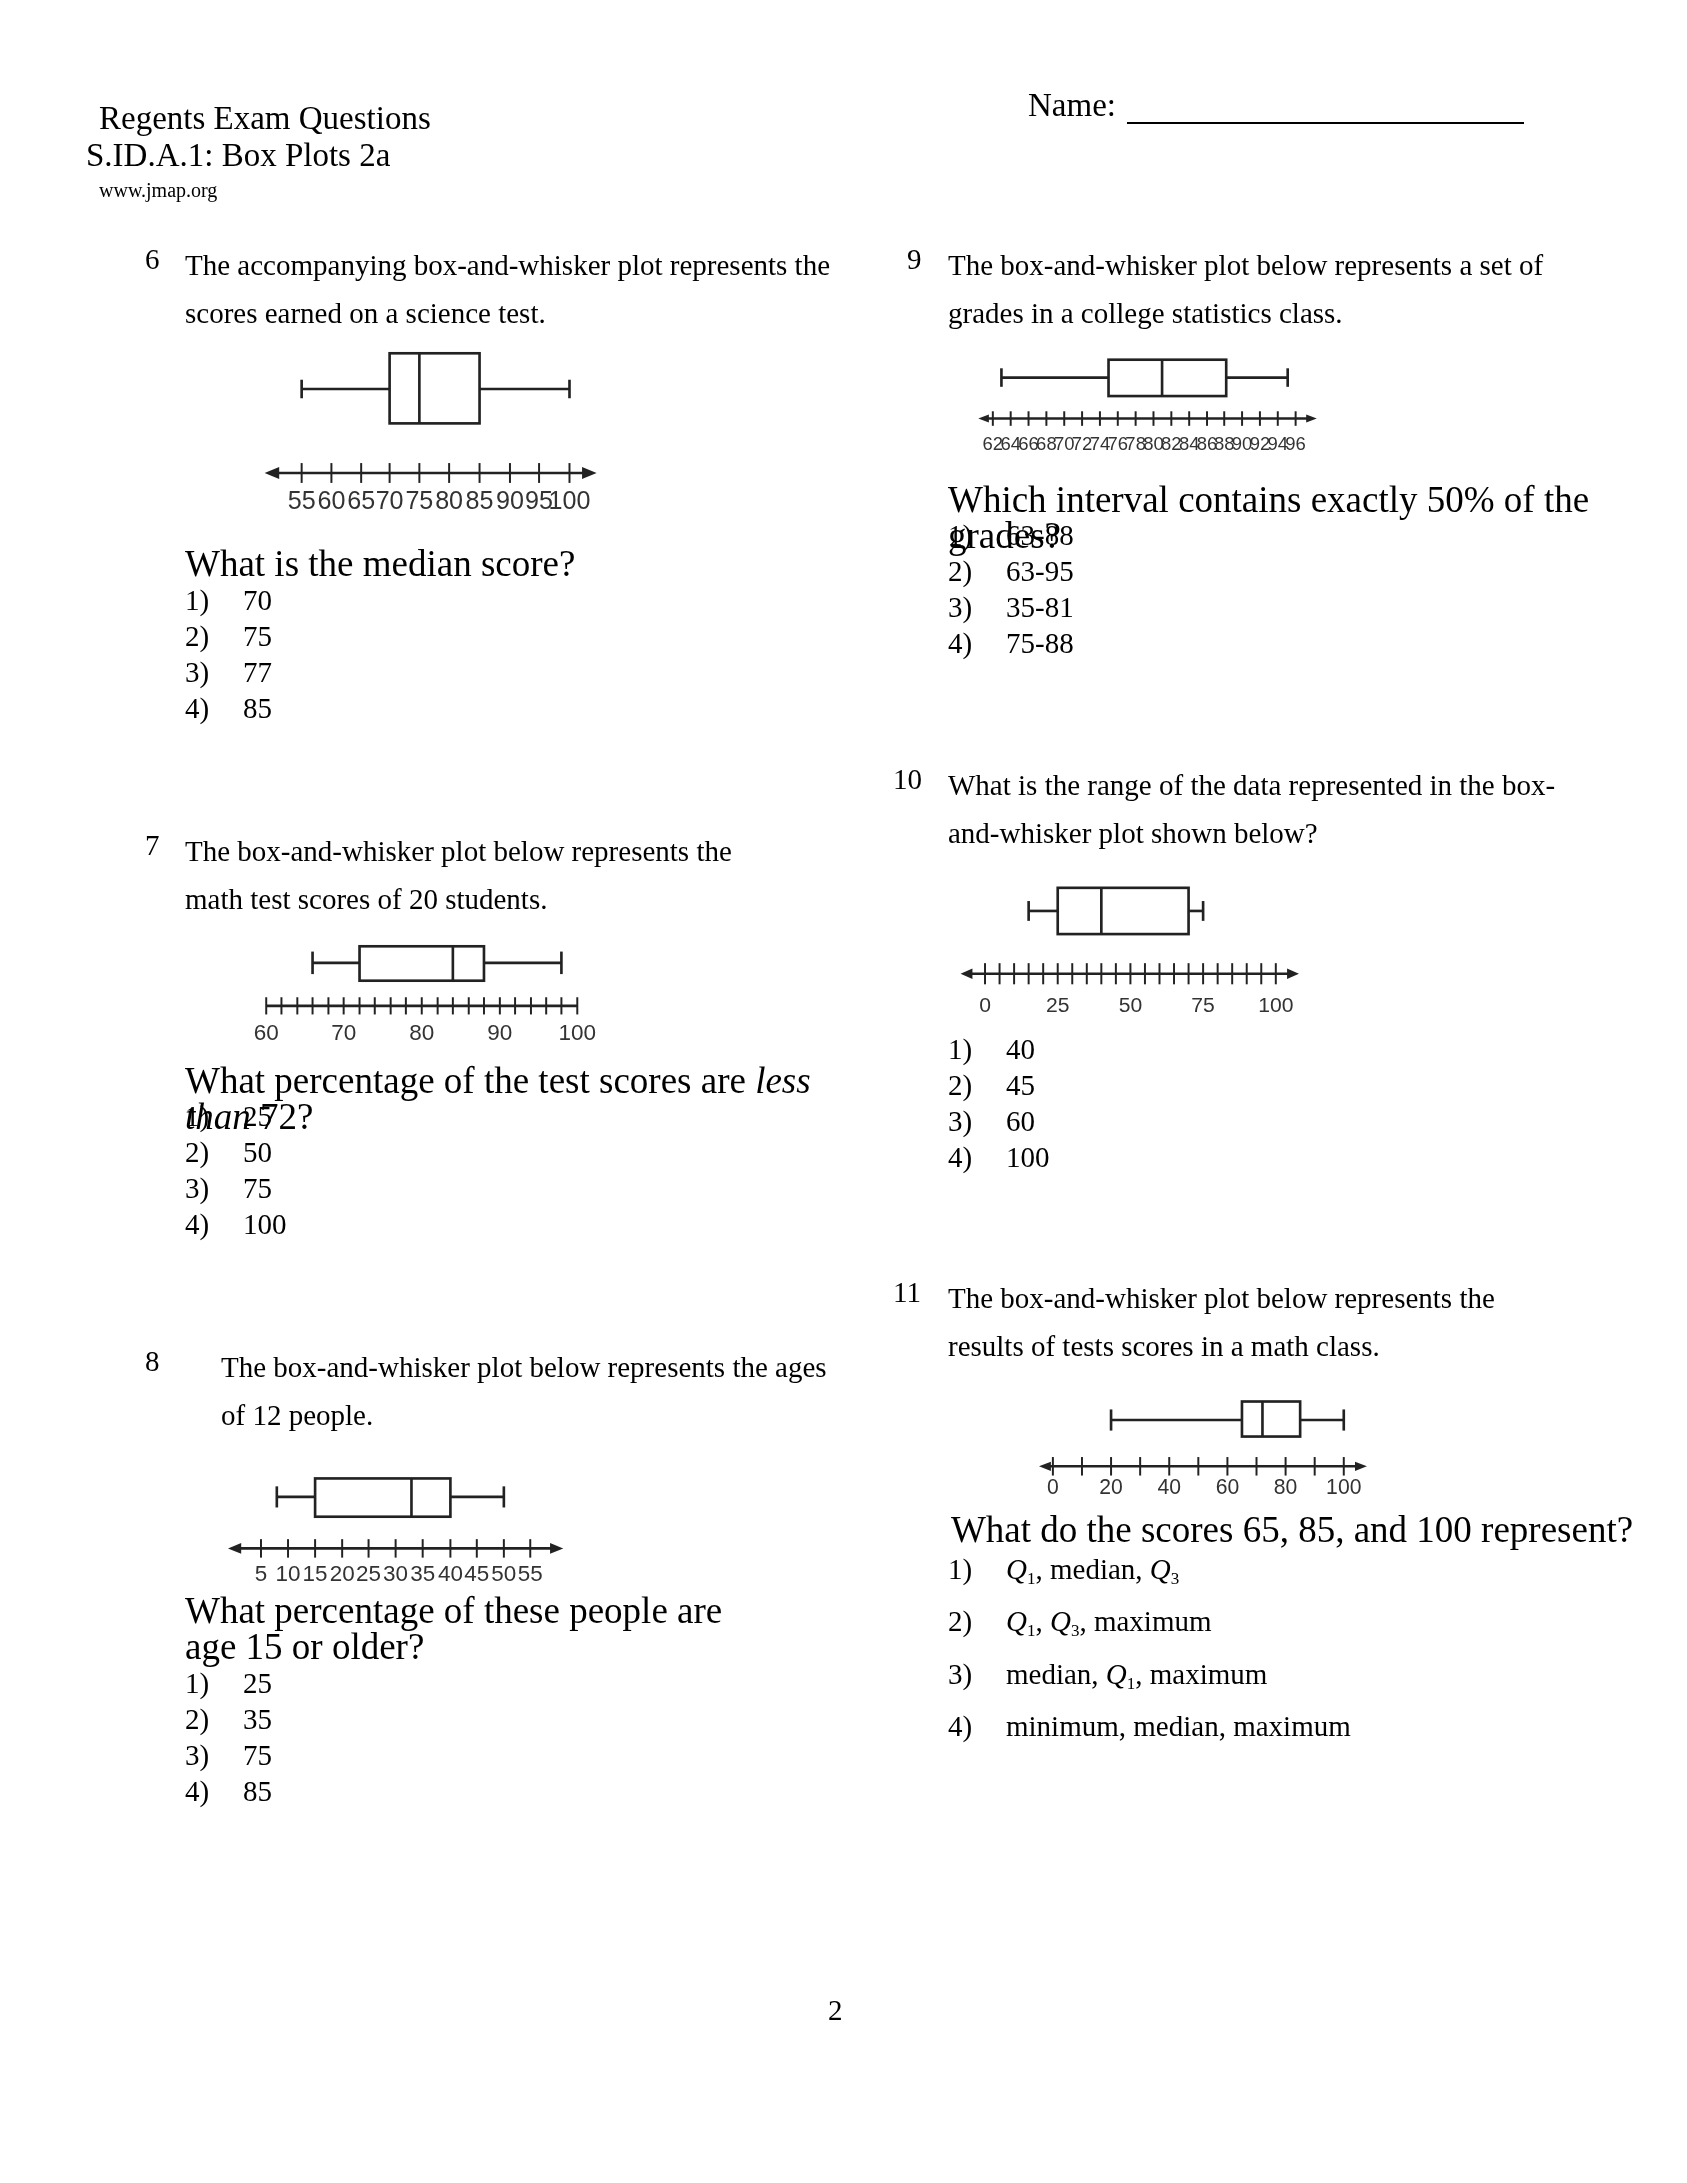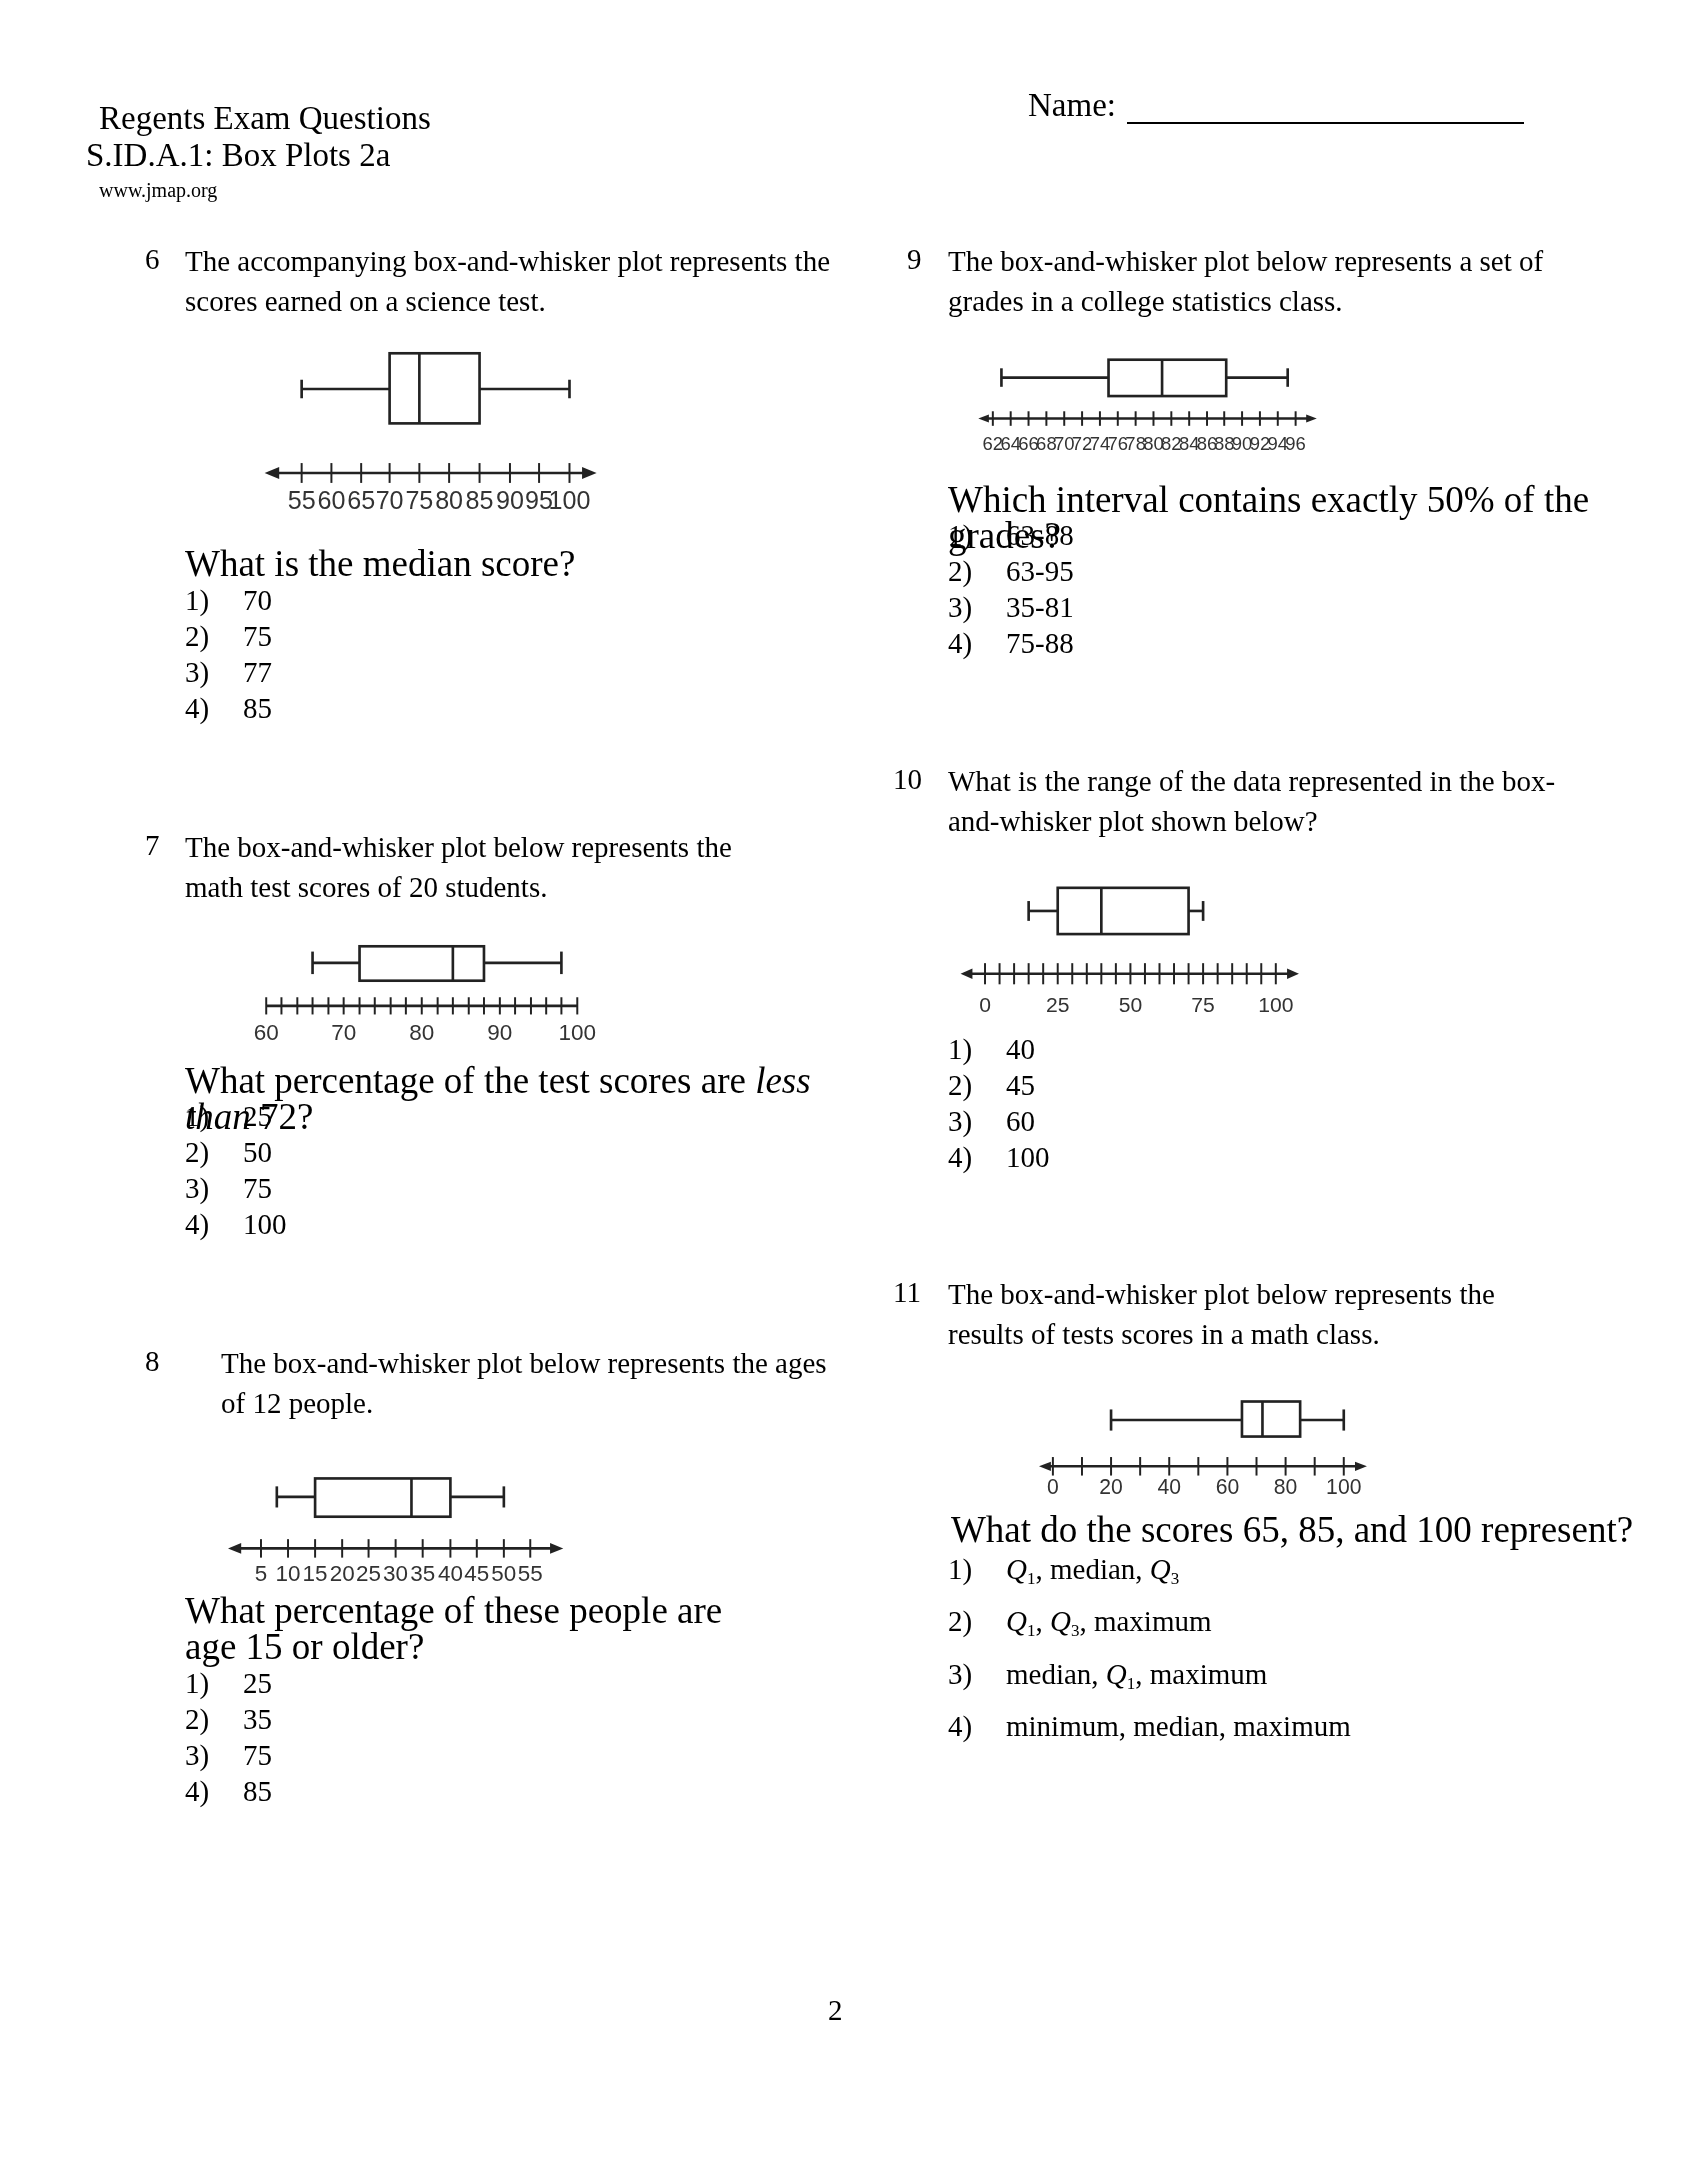--- a/index.html
+++ b/index.html
@@ -2,21 +2,21 @@
 <html style="font-size:10.6px"><head>
 <meta charset="utf-8">
 <style>
   html, body { margin:0; padding:0; background:#ffffff; }
   body { width:1687px; height:2183px; position:relative; overflow:hidden;
          font-family:"Liberation Serif", serif; color:#000; }
   .abs { position:absolute; }
   .hdr { font-size:33px; line-height:38px;text-align:center; }
   .hdr-small { font-size:20px; line-height:29px; }
   .qnum { font-size:29px; line-height:36px; }
-  .qtext { font-size:29px; line-height:40px; width:662px; }
+  .qtext { font-size:29px; line-height:48px; width:662px; }
   .prompt { font-size:37px; line-height:36px; width:688px; }
   .choices { font-size:29px; line-height:36px; }
   .choice { display:flex; }
   .choice .cn { width:58px; }
   .name-line { display:inline-block; width:397px; border-bottom:2.6px solid #000; height:30px; vertical-align:bottom; margin-left:10.6px; }
   .plot svg { overflow:visible; }
   .tick-lbl { font-family:"Liberation Sans", sans-serif; fill:#333; }
   sub { font-size:17px; vertical-align:-5.3px; font-style:normal; }
   i { font-style:italic; }
   .pagenum { font-size:29px; }

